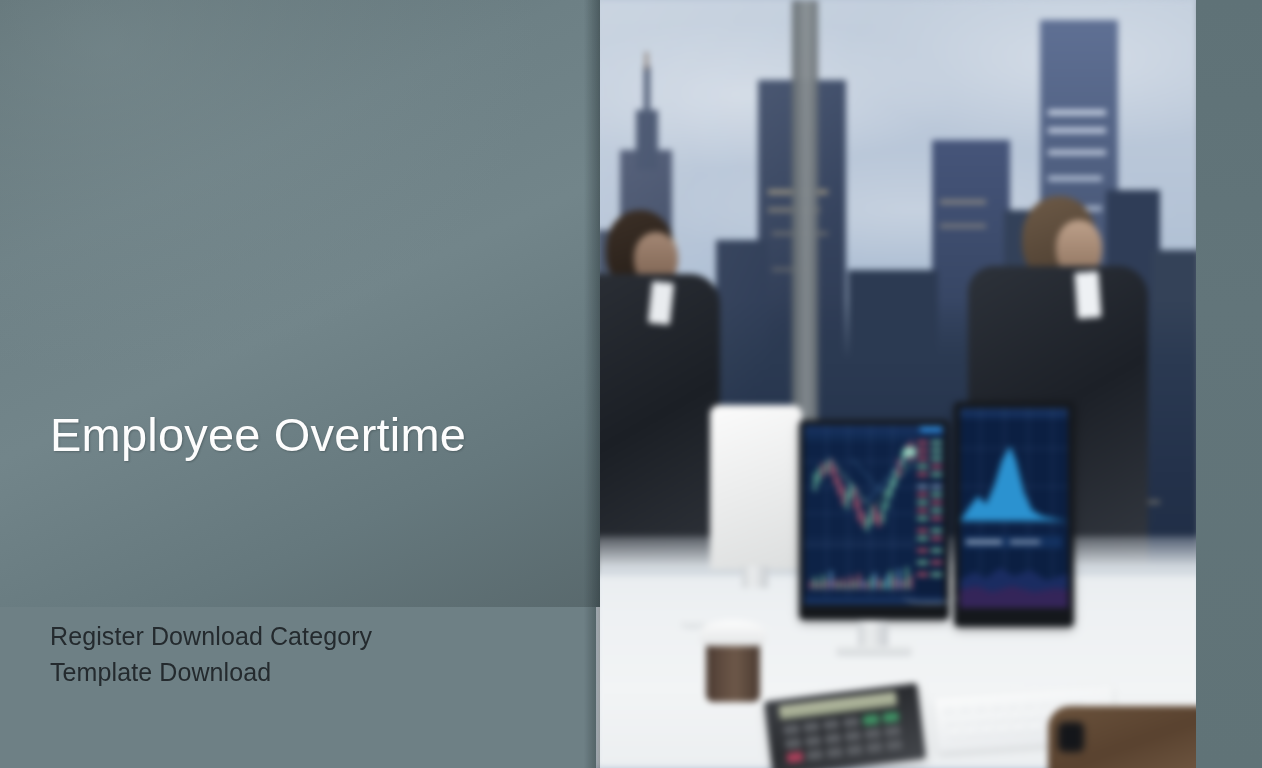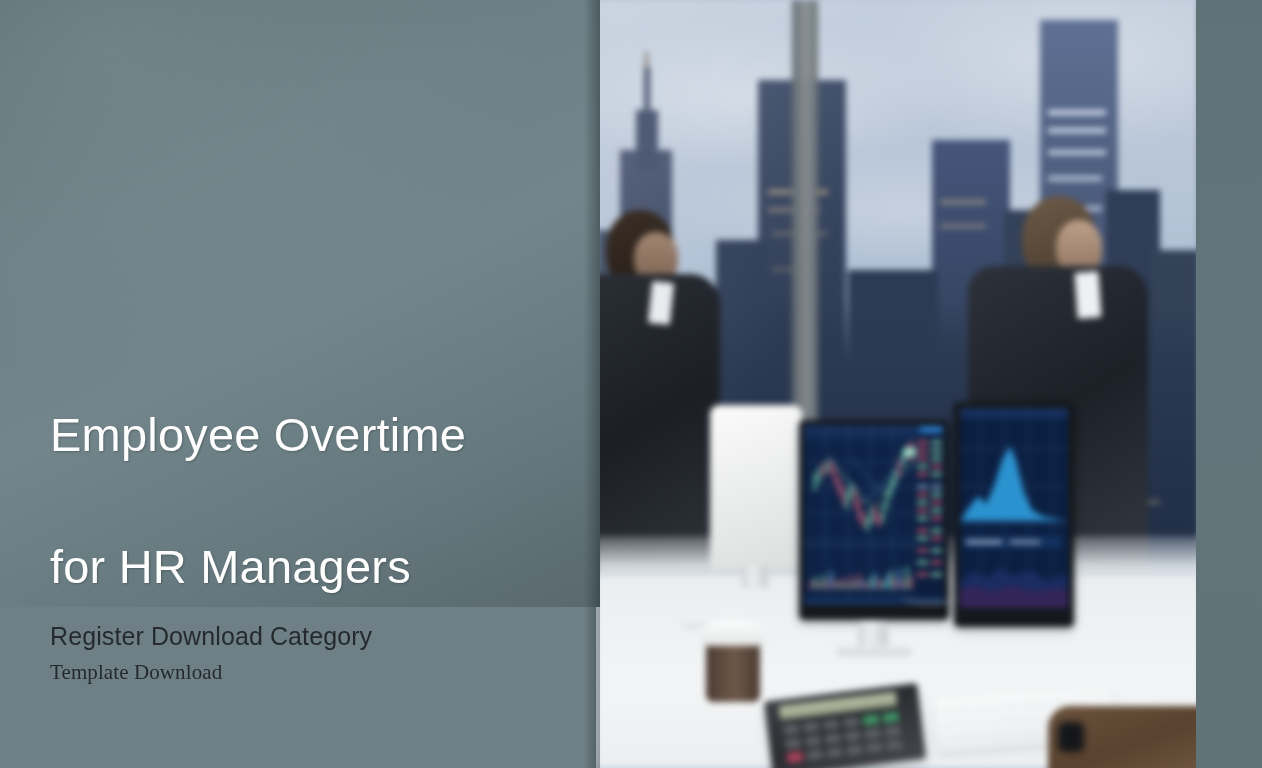--- a/index.html
+++ b/index.html
@@ -176,23 +176,22 @@
     letter-spacing:.2px;
     text-shadow:1px 1px 2px rgba(25,35,40,.30);
   }
   .subtitle{
     position:absolute; top:620px; left:0; width:520px;
     font-size:25px; line-height:32px; font-weight:400; color:#242a2e;
     letter-spacing:.1px;
   }
   .subtitle2{
     position:absolute; top:658px; left:0; width:520px;
-    font-size:21px; line-height:28px; font-weight:400; color:#242a2e;
+    font-size:25px; line-height:28px; font-weight:400; color:#242a2e;
     letter-spacing:.1px;
-    font-family:Liberation Serif, serif;
   }
 </style>
 </head>
 <body>
 
 <div id="stage">
 
   <div class="photo">
     <div class="photo-inner">
 
@@ -492,20 +491,19 @@
 
   <div class="right-panel"></div>
 
   <div class="left-panel">
     <div class="panel-shadow"></div>
 
     <div class="content">
       <h1 class="title">
         <span>Employee Overtime</span><br>
         <br>
-        <span>for HR Managers</span>
       </h1>
       <div class="subtitle">Register Download Category</div>
       <div class="subtitle2">Template Download</div>
     </div>
   </div>
 
 </div>
 
 </body></html>

